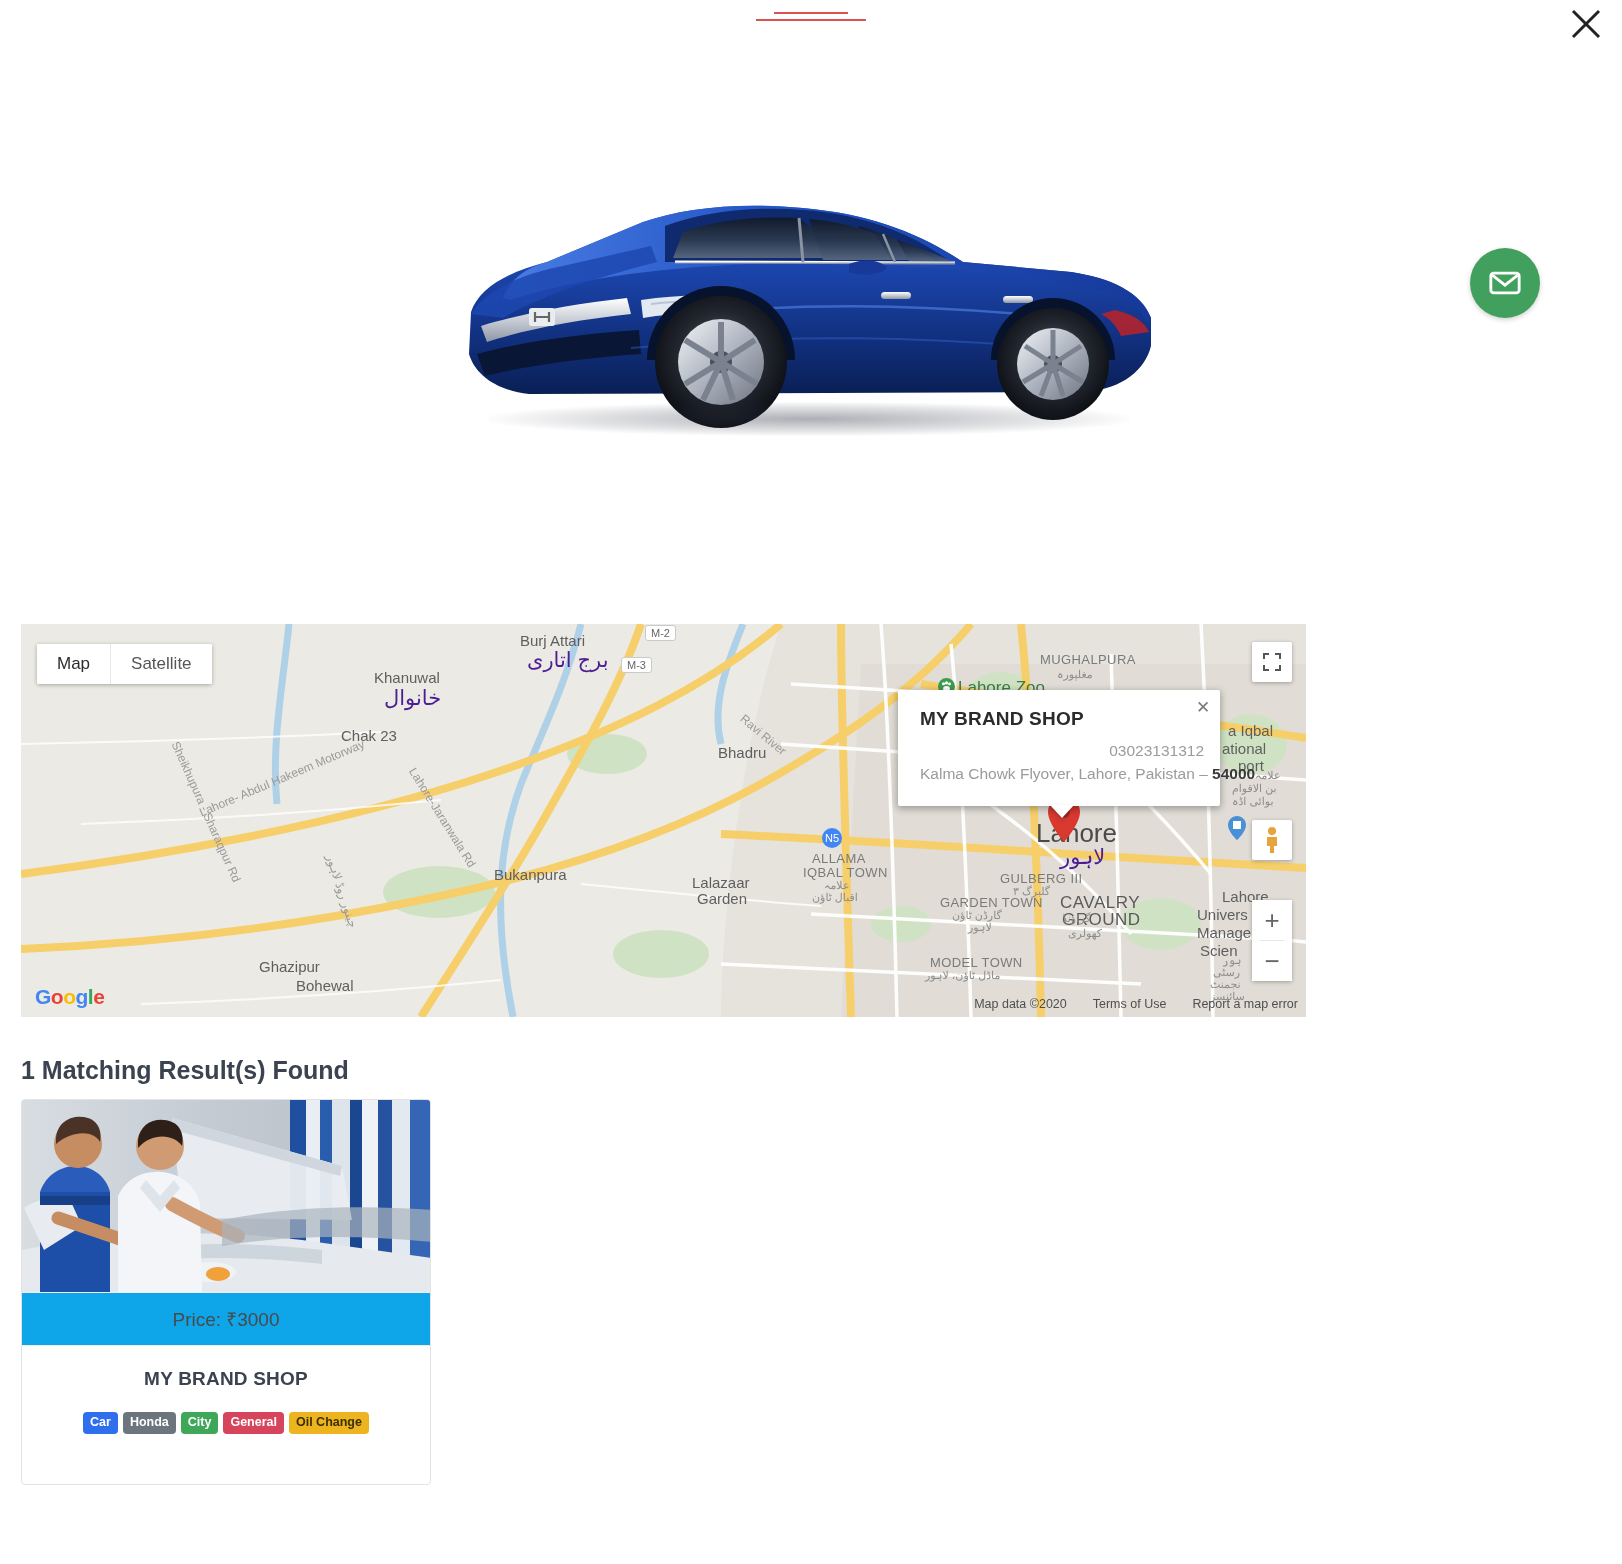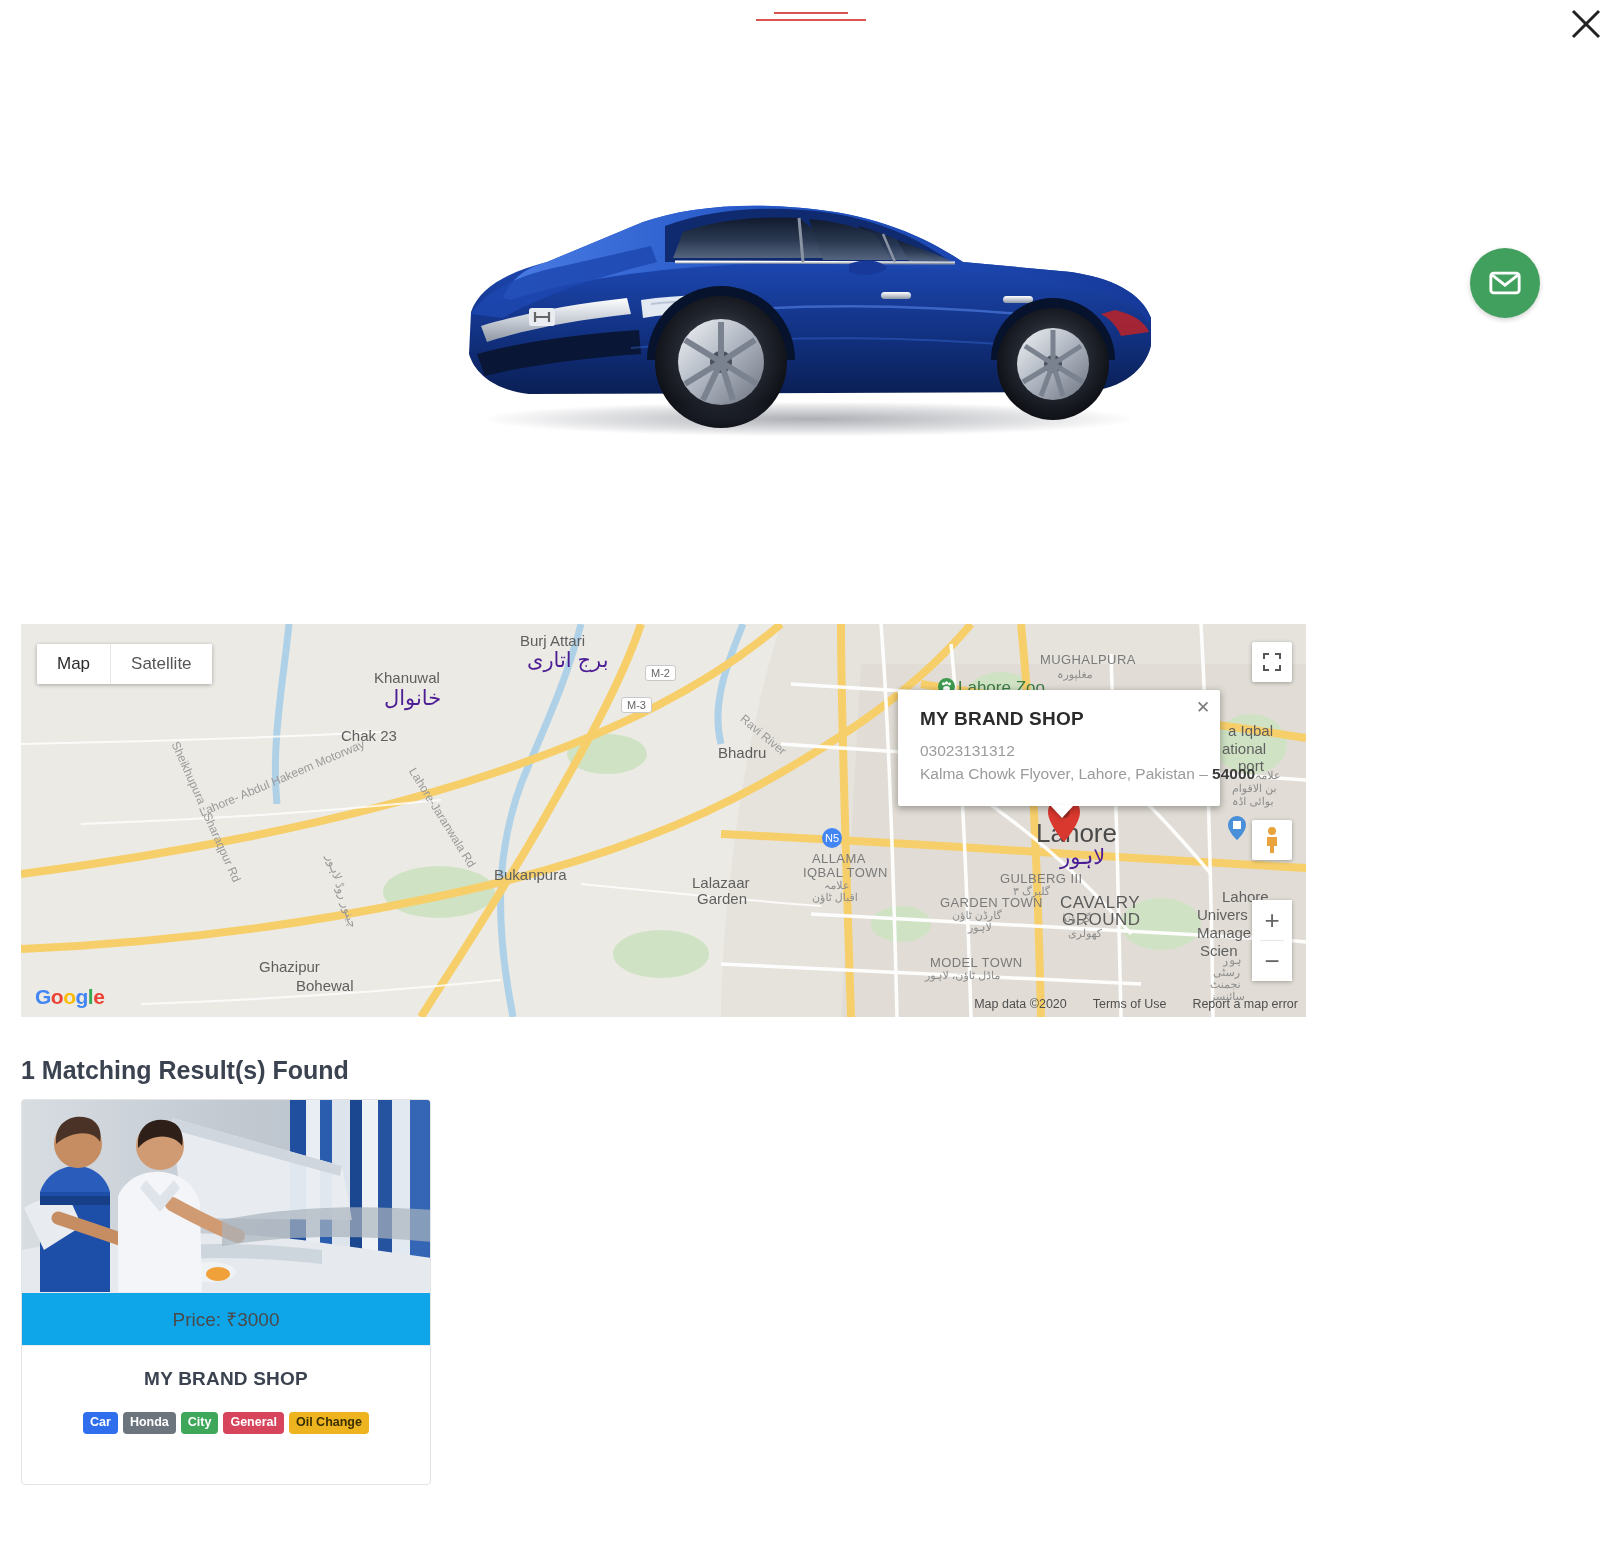--- a/index.html
+++ b/index.html
@@ -145,21 +145,21 @@
     position: absolute; right: 6px; top: 6px;
     width: 22px; height: 22px;
     background: none; border: none; cursor: pointer;
     color: #7b7b7b; font-size: 17px; line-height: 1;
     font-family: "Liberation Sans", sans-serif;
   }
   .iw-title {
     font-size: 19px; font-weight: bold; color: #2b2b2b;
     letter-spacing: 0.2px; margin-bottom: 9px;
   }
-  .iw-phone { font-size: 15.5px; color: #9b9b9b; line-height: 1.5; }
+  .iw-phone { font-size: 15.5px; color: #9b9b9b; line-height: 1.5; text-align: right; }
   .iw-addr { font-size: 15.5px; color: #9b9b9b; line-height: 1.5; white-space: nowrap; }
   .iw-addr b { color: #3a3a3a; font-weight: bold; }
 
   .map-marker { position: absolute; left: 1046px; top: 795px; z-index: 5; }
 
   .map-label {
     position: absolute; color: #5a5a5a;
     font-family: "Liberation Sans", sans-serif;
     white-space: nowrap; pointer-events: none; z-index: 3;
   }
@@ -169,21 +169,21 @@
   .lbl-town2 { font-size: 11px; color: #8d8d8d; }
   .lbl-place { font-size: 15px; color: #5f5f5f; }
   .lbl-big { font-size: 17px; color: #5a5a5a; letter-spacing: 0.5px; }
   .lbl-rd { font-size: 12px; color: #9a9a9a; }
   .lbl-zoo { font-size: 17px; color: #3e7b45; }
 
   .hwy-shield {
     position: absolute; z-index: 4;
     background: #fff; border: 1px solid #c9c9c9;
     border-radius: 3px; font-size: 11px; color: #666;
-    padding: 1px 5px; font-family: "Liberation Sans", sans-serif; margin-top: 40px;
+    padding: 1px 5px; font-family: "Liberation Sans", sans-serif;
   }
   .hwy-round {
     position: absolute; z-index: 4;
     background: #4285f4; color: #fff;
     border-radius: 50%; width: 20px; height: 20px;
     font-size: 11px; display: flex; align-items: center; justify-content: center;
     font-family: "Liberation Sans", sans-serif;
   }
 
   .google-logo {

